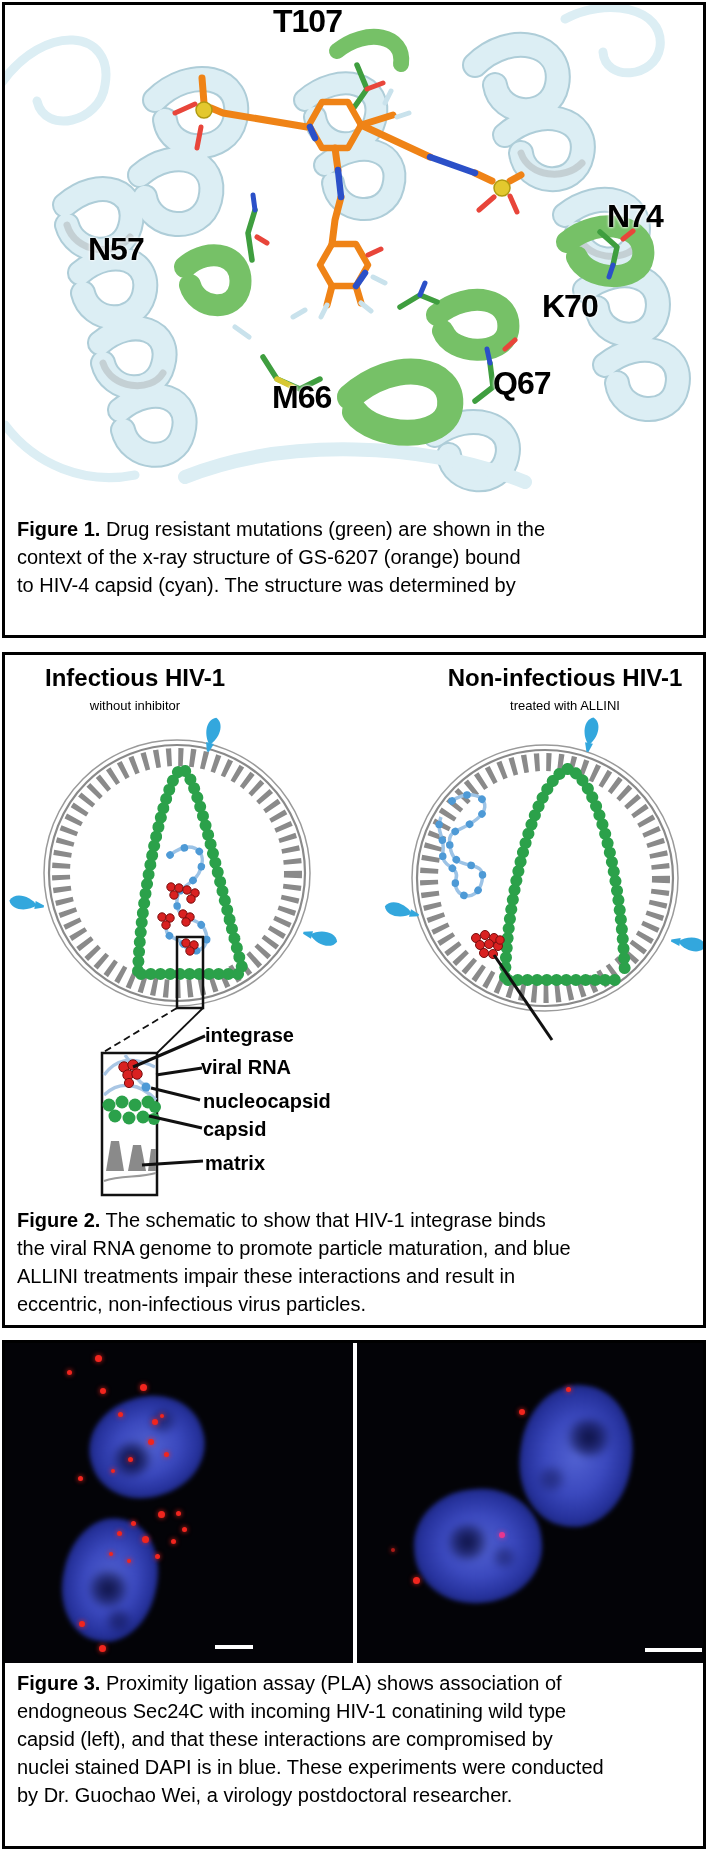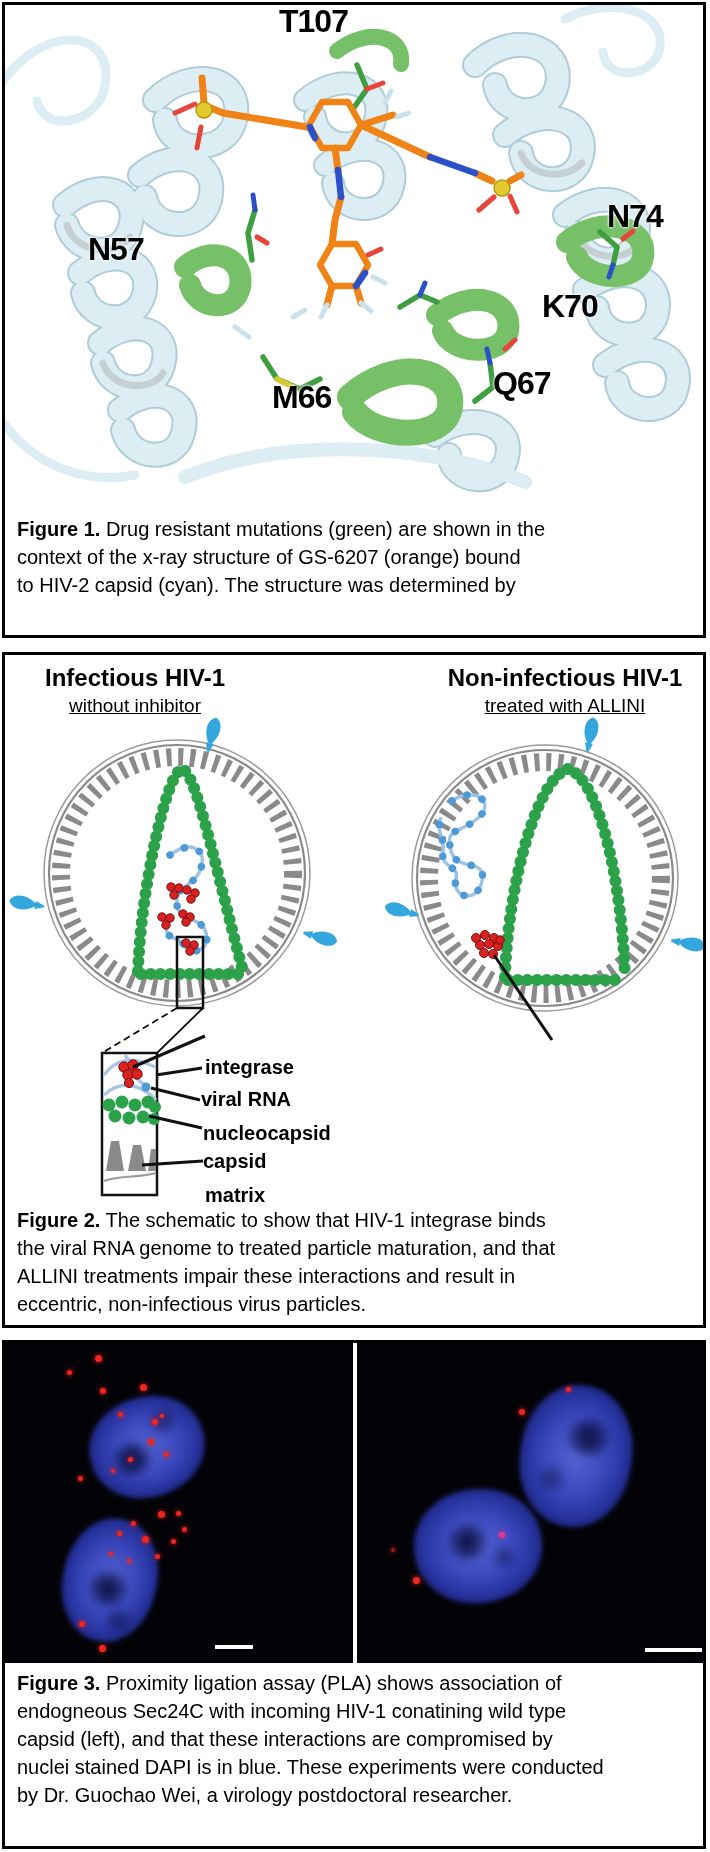--- a/index.html
+++ b/index.html
@@ -8,22 +8,22 @@
   #panel1{top:2px;height:636px;}
   #panel2{top:652px;height:676px;}
   #panel3{top:1340px;height:509px;}
   .abs{position:absolute;}
   .reslbl{position:absolute;font-weight:bold;font-size:32px;line-height:1;letter-spacing:-1px;text-shadow:0 0 3px #fff,0 0 3px #fff;}
   .cap{position:absolute;left:12px;right:6px;font-size:20px;line-height:28px;}
   .cap div{white-space:nowrap;}
   .cap b{font-weight:bold;}
   .coltitle{position:absolute;text-align:center;}
   .coltitle .t{font-weight:bold;font-size:24px;line-height:30px;}
-  .coltitle .s{font-size:19px;line-height:25px;text-decoration:underline;}
-  .zl{position:absolute;font-weight:bold;font-size:20px;line-height:22px;white-space:nowrap;margin-top:32px;}
+  .coltitle .s{font-size:13px;line-height:25px;}
+  .zl{position:absolute;font-weight:bold;font-size:20px;line-height:22px;white-space:nowrap;}
   .allini{position:absolute;font-weight:bold;font-size:23px;text-align:center;white-space:nowrap;}
   
   #micro{position:absolute;left:0;top:0;width:698px;height:320px;background:#030307;overflow:hidden;}
   .divider{position:absolute;top:0;width:4px;height:320px;background:#fff;}
   .nuc{position:absolute;border-radius:48%;filter:blur(2px);
        background:radial-gradient(ellipse at 50% 50%, #5262d2 0%, #3b49be 38%, #27339e 62%, #111a62 84%, rgba(5,8,25,0) 99%);}
   .nd{position:absolute;border-radius:50%;filter:blur(3px);
       background:radial-gradient(circle, rgba(8,11,58,.95) 0%, rgba(8,11,58,.55) 45%, rgba(8,11,58,0) 75%);}
   .dot{position:absolute;border-radius:50%;background:#f1251e;box-shadow:0 0 4px 1px rgba(241,37,30,.55);}
   .scalebar{position:absolute;height:4px;background:#fff;}
@@ -100,30 +100,30 @@
       <circle cx="199" cy="105" r="8" fill="#e3c82e" stroke="#b09a10" stroke-width="1.5"></circle>
       <circle cx="497" cy="183" r="8" fill="#e3c82e" stroke="#b09a10" stroke-width="1.5"></circle>
       <g fill="none" stroke="#e8453a" stroke-width="5" stroke-linecap="round">
         <path d="M190,99 L170,108 M196,122 L192,143 M489,192 L474,205 M505,191 L512,207 M363,250 L376,244"></path>
       </g>
       <g fill="none" stroke="#c9e2ec" stroke-width="5" stroke-linecap="round">
         <path d="M380,98 L386,86 M392,112 L404,108 M322,300 L316,312 M356,298 L366,306 M300,305 L288,312 M368,272 L380,278 M230,322 L244,332"></path>
       </g>
     </g>
   </svg>
-  <span class="reslbl" style="left:274px;top:0px">T107</span>
+  <span class="reslbl" style="left:268px;top:0px">T107</span>
   <span class="reslbl" style="left:602px;top:195px">N74</span>
   <span class="reslbl" style="left:83px;top:228px">N57</span>
   <span class="reslbl" style="left:537px;top:285px">K70</span>
   <span class="reslbl" style="left:488px;top:362px">Q67</span>
   <span class="reslbl" style="left:267px;top:376px">M66</span>
   <div class="cap" style="top:510px">
     <div><b>Figure 1.</b> <span>Drug resistant mutations (green) are shown in the</span></div>
     <div>context of the x-ray structure of GS-6207 (orange) bound</div>
-    <div>to HIV-2 capsid (cyan). The structure was determined by</div>
+    <div>to HIV-4 capsid (cyan). The structure was determined by</div>
   </div>
 </div>
 
 <div class="panel" id="panel2">
   <div class="coltitle" style="left:15px;top:8px;width:230px">
     <div class="t">Infectious HIV-1</div>
     <div class="s">without inhibitor</div>
   </div>
   <div class="coltitle" style="left:420px;top:8px;width:280px">
     <div class="t">Non-infectious HIV-1</div>
@@ -260,21 +260,21 @@
   </svg>
 
   <span class="zl" style="left:200px;top:369px">integrase</span>
   <span class="zl" style="left:196px;top:401px">viral RNA</span>
   <span class="zl" style="left:198px;top:435px">nucleocapsid</span>
   <span class="zl" style="left:198px;top:463px">capsid</span>
   <span class="zl" style="left:200px;top:497px">matrix</span>
 
   <div class="cap" style="top:551px">
     <div><b>Figure 2.</b> <span>The schematic to show that HIV-1 integrase binds</span></div>
-    <div>the viral RNA genome to treated particle maturation, and that</div>
+    <div>the viral RNA genome to promote particle maturation, and blue</div>
     <div>ALLINI treatments impair these interactions and result in</div>
     <div>eccentric, non-infectious virus particles.</div>
   </div>
 </div>
 
 <div class="panel" id="panel3">
   <div id="micro">
 
     <div class="abs" style="left:0;top:0;width:348px;height:320px">
       <div class="nuc" style="left:84px;top:54px;width:116px;height:100px;transform:rotate(-18deg)">

